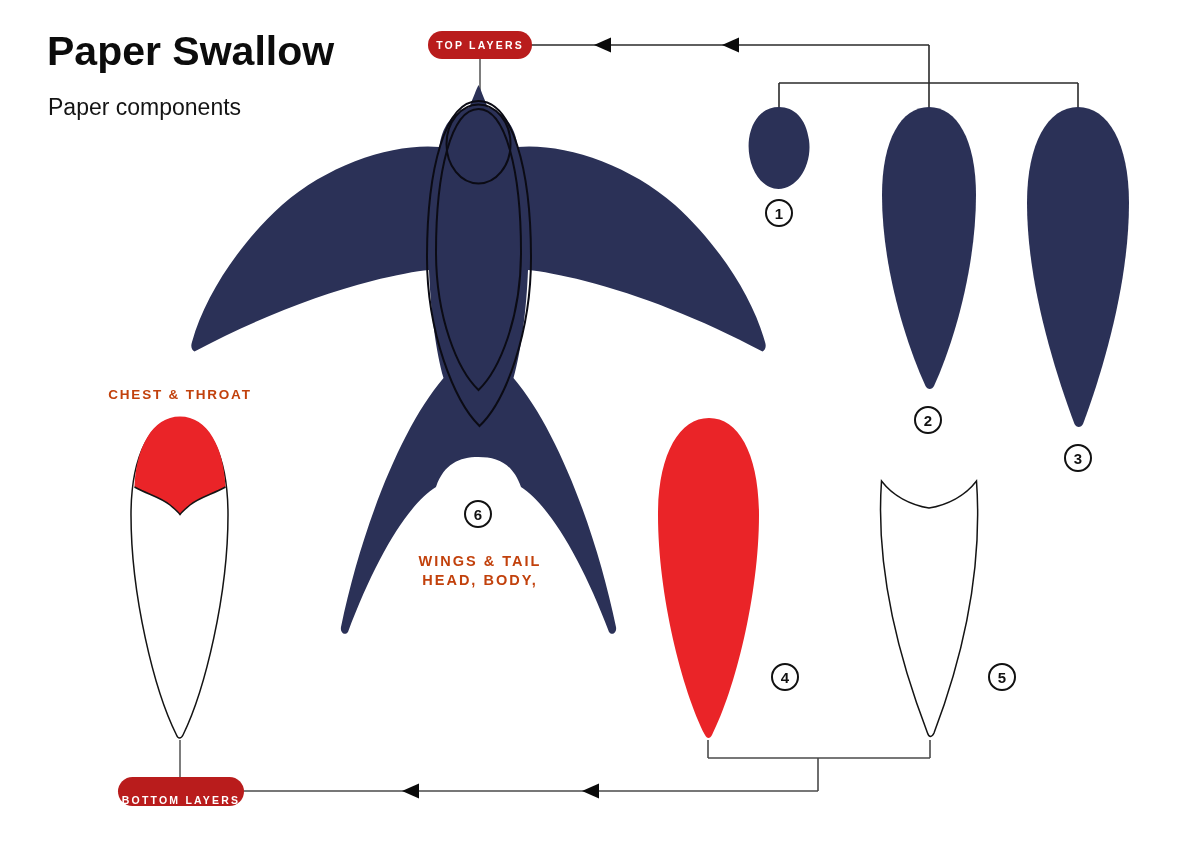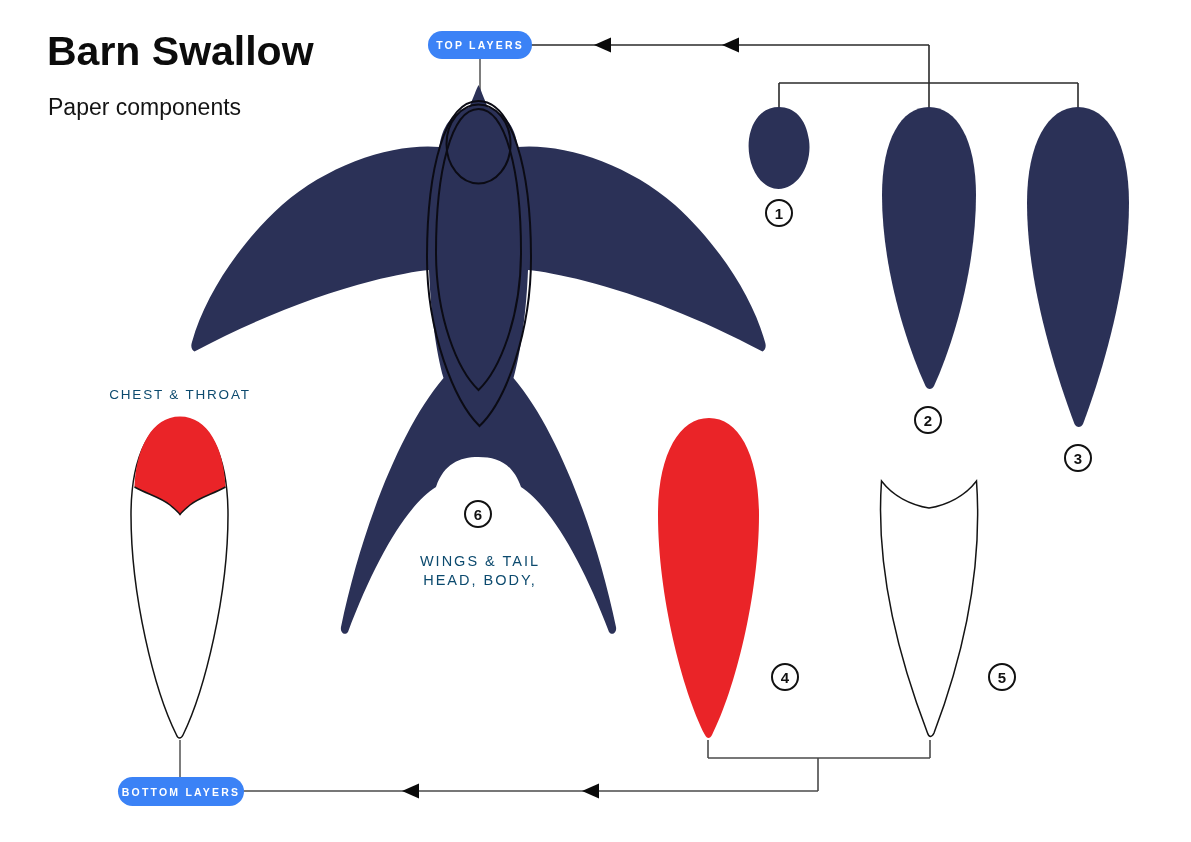--- a/index.html
+++ b/index.html
@@ -3,27 +3,27 @@
 <meta charset="utf-8">
 <style>
   html,body{margin:0;padding:0;background:#ffffff;}
   body{font-family:"Liberation Sans", sans-serif;}
   .canvas{position:relative;width:1191px;height:842px;background:#ffffff;overflow:hidden;}
   .layer-svg{position:absolute;left:0;top:0;}
 
   .title{position:absolute;left:47px;top:28px;font-size:41px;font-weight:700;color:#0c0c0c;letter-spacing:0px;}
   .subtitle{position:absolute;left:48px;top:86px;font-size:23px;font-weight:400;color:#141414;margin-top:8px;}
 
-  .badge{position:absolute;background:#3b82f6;color:#ffffff;border-radius:15px;
+  .badge{position:absolute;background:#b91c1c;color:#ffffff;border-radius:15px;
          display:flex;align-items:center;justify-content:center;
          font-size:10.5px;font-weight:700;letter-spacing:2.2px;}
   .badge-top{left:428px;top:31px;width:104px;height:28px;}
-  .badge-bottom{left:118px;top:777px;width:126px;height:29px;}
-
-  .part-label{position:absolute;font-weight:400;color:#0c4a6e;letter-spacing:1.8px;
+  .badge-bottom{left:118px;top:777px;width:126px;height:29px;align-items:flex-end;}
+
+  .part-label{position:absolute;font-weight:700;color:#c2410c;letter-spacing:1.8px;
               font-size:13.5px;text-align:center;}
   .label-chest{left:80px;top:387px;width:200px;}
   .label-bird{left:370px;top:552px;width:220px;font-size:14.5px;line-height:19px;letter-spacing:2px;}
 
   .num-circle{position:absolute;width:28px;height:28px;border-radius:50%;
               border:2px solid #111111;background:#ffffff;box-sizing:border-box;
               display:flex;align-items:center;justify-content:center;
               font-size:15px;font-weight:700;color:#111111;}
   .nc-1{left:765px;top:199px;}
   .nc-2{left:914px;top:406px;}
@@ -153,21 +153,21 @@
       C 177.5 511 174 508.5 170 505
       C 161 497.5 147 494 134.5 487 Z"></path>
     <path fill="none" stroke="#141414" stroke-width="1.5" d="
       M 134.5 487
       C 147 494 161 497.5 170 505
       C 174 508.5 177.5 511 180 514.5
       C 182.5 511 186 508.5 190 505
       C 199 497.5 213 494 225.5 487"></path>
   </svg>
 
-  <div class="title">Barn Swallow</div>
+  <div class="title">Paper Swallow</div>
   <div class="subtitle">Paper components</div>
 
   <div class="badge badge-top">
     <span>TOP LAYERS</span>
   </div>
   <div class="badge badge-bottom">
     <span>BOTTOM LAYERS</span>
   </div>
 
   <div class="part-label label-chest">CHEST &amp; THROAT</div>

